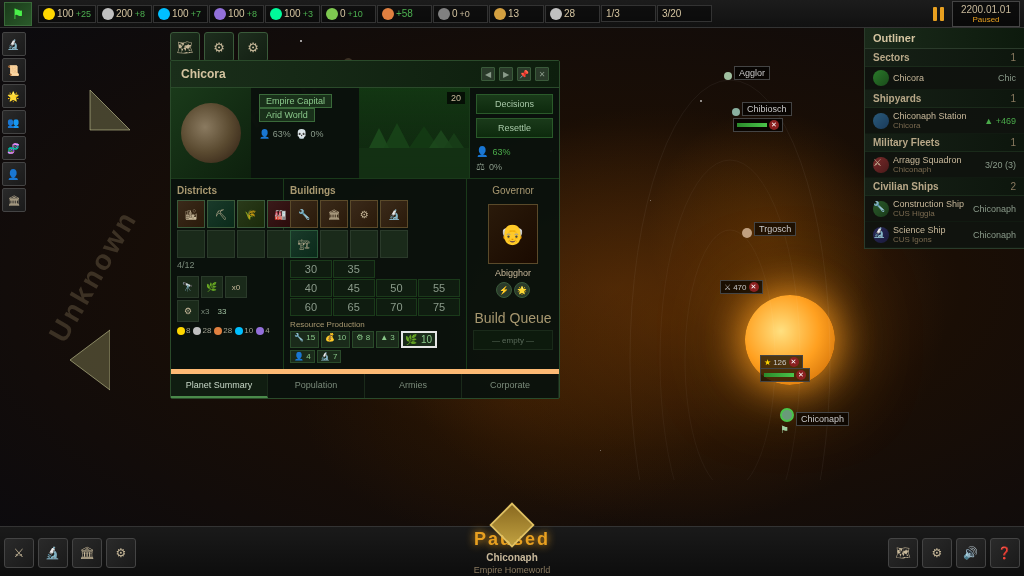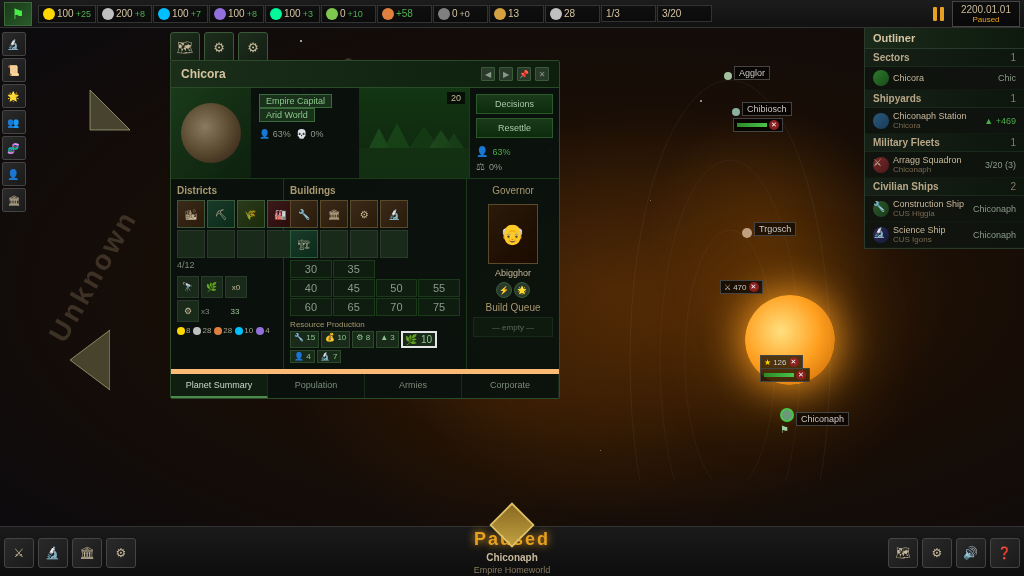--- a/index.html
+++ b/index.html
@@ -445,23 +445,23 @@
     }
     .trait-icon {
       width: 16px; height: 16px;
       background: #2a3a2a;
       border: 1px solid #3a5a3a;
       border-radius: 50%;
       display: flex; align-items: center; justify-content: center;
       font-size: 8px;
     }
     .build-queue-title {
-      font-size: 10px;
+      font-size: 14px;
       color: #a89870;
-      margin-top: 0;
+      margin-top: 8px;
     }
     .build-queue-slot {
       width: 80px; height: 20px;
       background: #0d1a0d;
       border: 1px solid #1a2a1a;
       display: flex; align-items: center; justify-content: center;
       font-size: 8px;
       color: #5a6a5a;
     }
 
@@ -856,21 +856,21 @@
       <div class="district-count">4/12</div>
 
       <div style="display:flex;gap:2px;margin-top:6px;">
         <div style="width:22px;height:22px;background:#1a2a1a;border:1px solid #2a3a2a;display:flex;align-items:center;justify-content:center;font-size:9px;cursor:pointer;">🔭</div>
         <div style="width:22px;height:22px;background:#1a2a1a;border:1px solid #2a3a2a;display:flex;align-items:center;justify-content:center;font-size:9px;cursor:pointer;">🌿</div>
         <div style="width:22px;height:22px;background:#1a2a1a;border:1px solid #2a3a2a;display:flex;align-items:center;justify-content:center;font-size:8px;">x0</div>
       </div>
       <div style="display:flex;gap:2px;margin-top:2px;align-items:center;">
         <div style="width:22px;height:22px;background:#1a2a1a;border:1px solid #2a3a2a;display:flex;align-items:center;justify-content:center;font-size:9px;cursor:pointer;">⚙</div>
         <span style="font-size:8px;color:#7a8a7a;">x3</span>
-        <span style="font-size:8px;color:#a0c0a0;margin-left:19px;">33</span>
+        <span style="font-size:8px;color:#a0c0a0;margin-left:6px;">33</span>
       </div>
 
       <div style="display:flex;gap:3px;margin-top:4px;flex-wrap:wrap;">
         <div style="display:flex;align-items:center;gap:1px;">
           <span style="width:8px;height:8px;background:#ffd700;border-radius:50%;"></span>
           <span style="font-size:8px;color:#a0a090;">8</span>
         </div>
         <div style="display:flex;align-items:center;gap:1px;">
           <span style="width:8px;height:8px;background:#c0c0c0;border-radius:50%;"></span>
           <span style="font-size:8px;color:#a0a090;">28</span>

